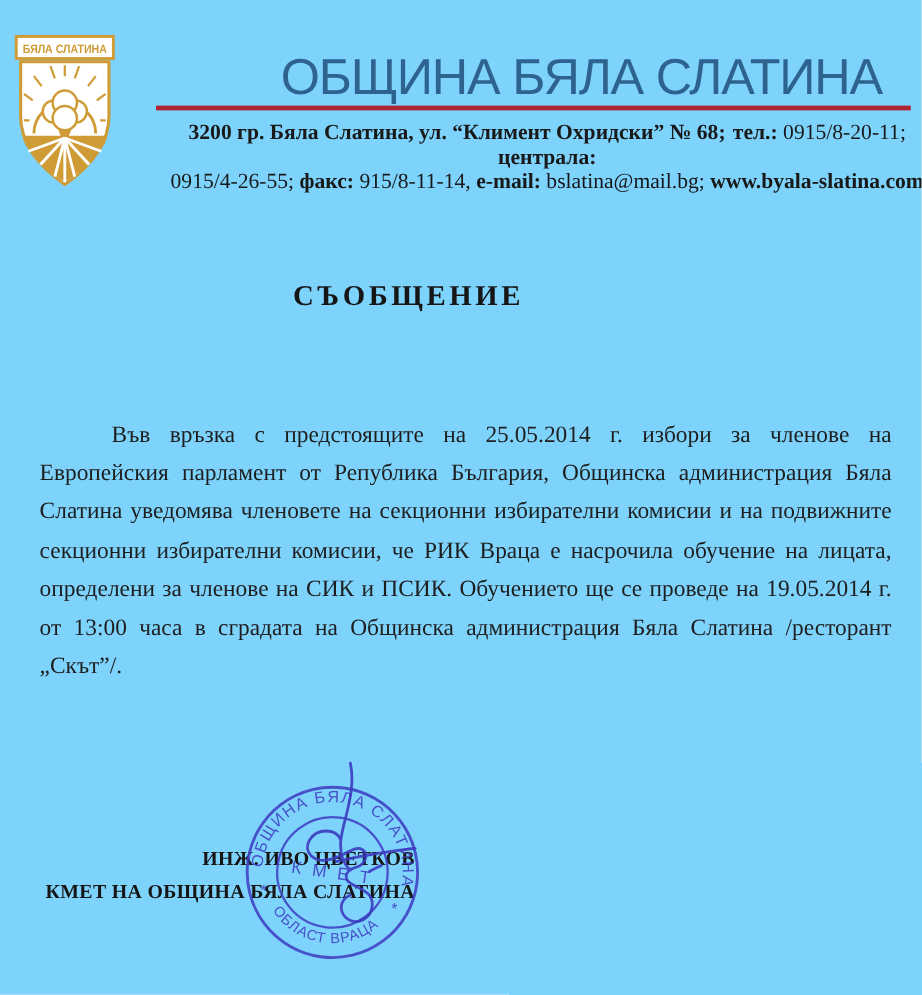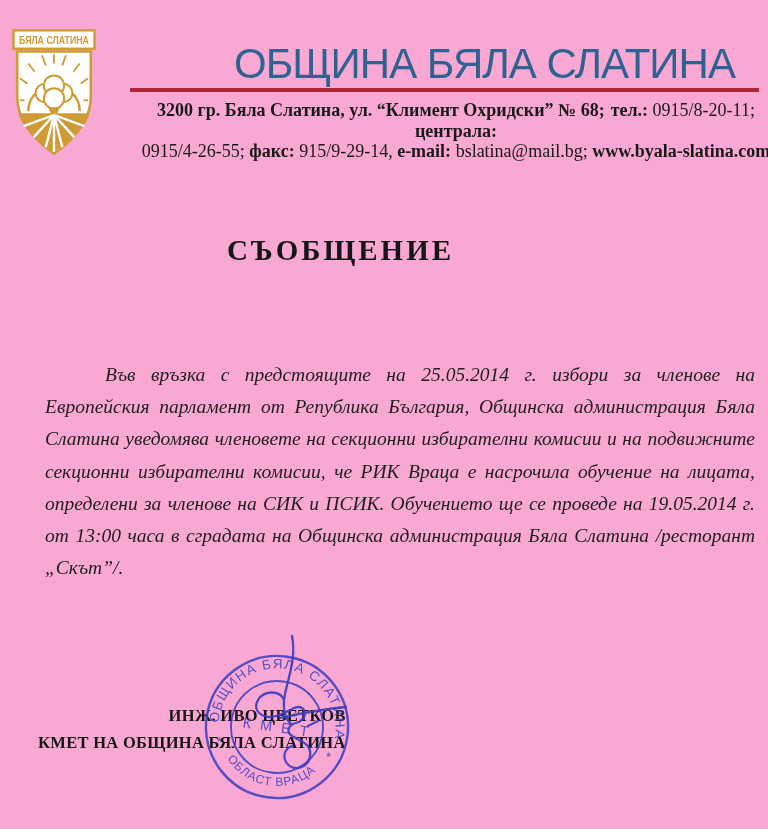--- a/index.html
+++ b/index.html
@@ -1,19 +1,19 @@
 <!DOCTYPE html>
 <html lang="bg"><head>
 <meta charset="utf-8">
 <style>
   html,body{margin:0;padding:0;background:#e8e8e8;}
   .page{
     position:relative;
     width:768px;height:829px;
-    background:#f9a8d4;
+    background:#7dd3fc;
     margin:0 auto;
     overflow:hidden;
     font-family:"Liberation Serif", serif;
     color:#1c1c1c;
   }
   
   .logo{position:absolute;left:8px;top:26px;width:92px;height:132px;}
   .org-title{
     position:absolute;left:234px;top:40px;margin:0;
     font-family:"Liberation Sans", sans-serif;
@@ -25,27 +25,27 @@
     position:absolute;left:138px;top:100px;width:636px;
     text-align:center;font-size:18px;line-height:20.5px;
     color:#191919;
   }
   .contact .b{font-weight:bold;}
   .contact .lnk{color:#15151a;}
   .contact .gap{display:inline-block;width:6px;}
   
   .doc-heading{
     position:absolute;left:0;top:234px;width:681px;margin:0;
-    text-align:center;font-size:29px;font-weight:bold;letter-spacing:3px;
+    text-align:center;font-size:24px;font-weight:bold;letter-spacing:3px;
     color:#161616;
   }
   .doc-body{
-    position:absolute;left:33px;top:347px;width:710px;margin:12px;
+    position:absolute;left:33px;top:347px;width:710px;margin:0;
     font-size:19.5px;line-height:32.2px;text-align:justify;
-    text-indent:60px;color:#1e1e1e;font-style:italic;
+    text-indent:60px;color:#1e1e1e;
   }
   
   .signatory{
     position:absolute;left:38px;top:703px;
     font-weight:bold;font-size:16.5px;line-height:26.5px;
     letter-spacing:.3px;color:#161616;white-space:nowrap;text-align:right;
   }
   .stamp{position:absolute;left:201px;top:651px;width:152px;height:152px;opacity:.88;}
   .scribble{position:absolute;left:228px;top:628px;width:136px;height:172px;opacity:.9;}
 </style>
@@ -101,21 +101,21 @@
 
   <div class="red-rule" style="background:#ae2633"></div>
 
   <div class="contact">
     <div><span class="b">3200 гр. Бяла Слатина, ул. “Климент Охридски” № 68;</span><span class="gap"></span><span class="b">тел.:</span>
       <span>0915/8-20-11;</span>
       <span class="b">централа:</span>
     </div>
     <div><span>0915/4-26-55;</span>
       <span class="b">факс:</span>
-      <span>915/9-29-14,</span>
+      <span>915/8-11-14,</span>
       <span class="b">e-mail:</span>
       <span class="lnk">bslatina@mail.bg</span><span>;</span>
       <span class="b">www.byala-slatina.com</span>
     </div>
   </div>
 
   <h2 class="doc-heading">СЪОБЩЕНИЕ</h2>
 
   <p class="doc-body">Във връзка с предстоящите на 25.05.2014 г. избори за членове на Европейския парламент от Република България,  Общинска администрация Бяла Слатина уведомява членовете на секционни избирателни комисии и на подвижните секционни избирателни комисии, че РИК Враца е насрочила обучение на лицата, определени за членове на СИК и ПСИК. Обучението ще се проведе на 19.05.2014 г. от 13:00 часа в сградата на Общинска администрация Бяла Слатина /ресторант „Скът”/.</p>
 

